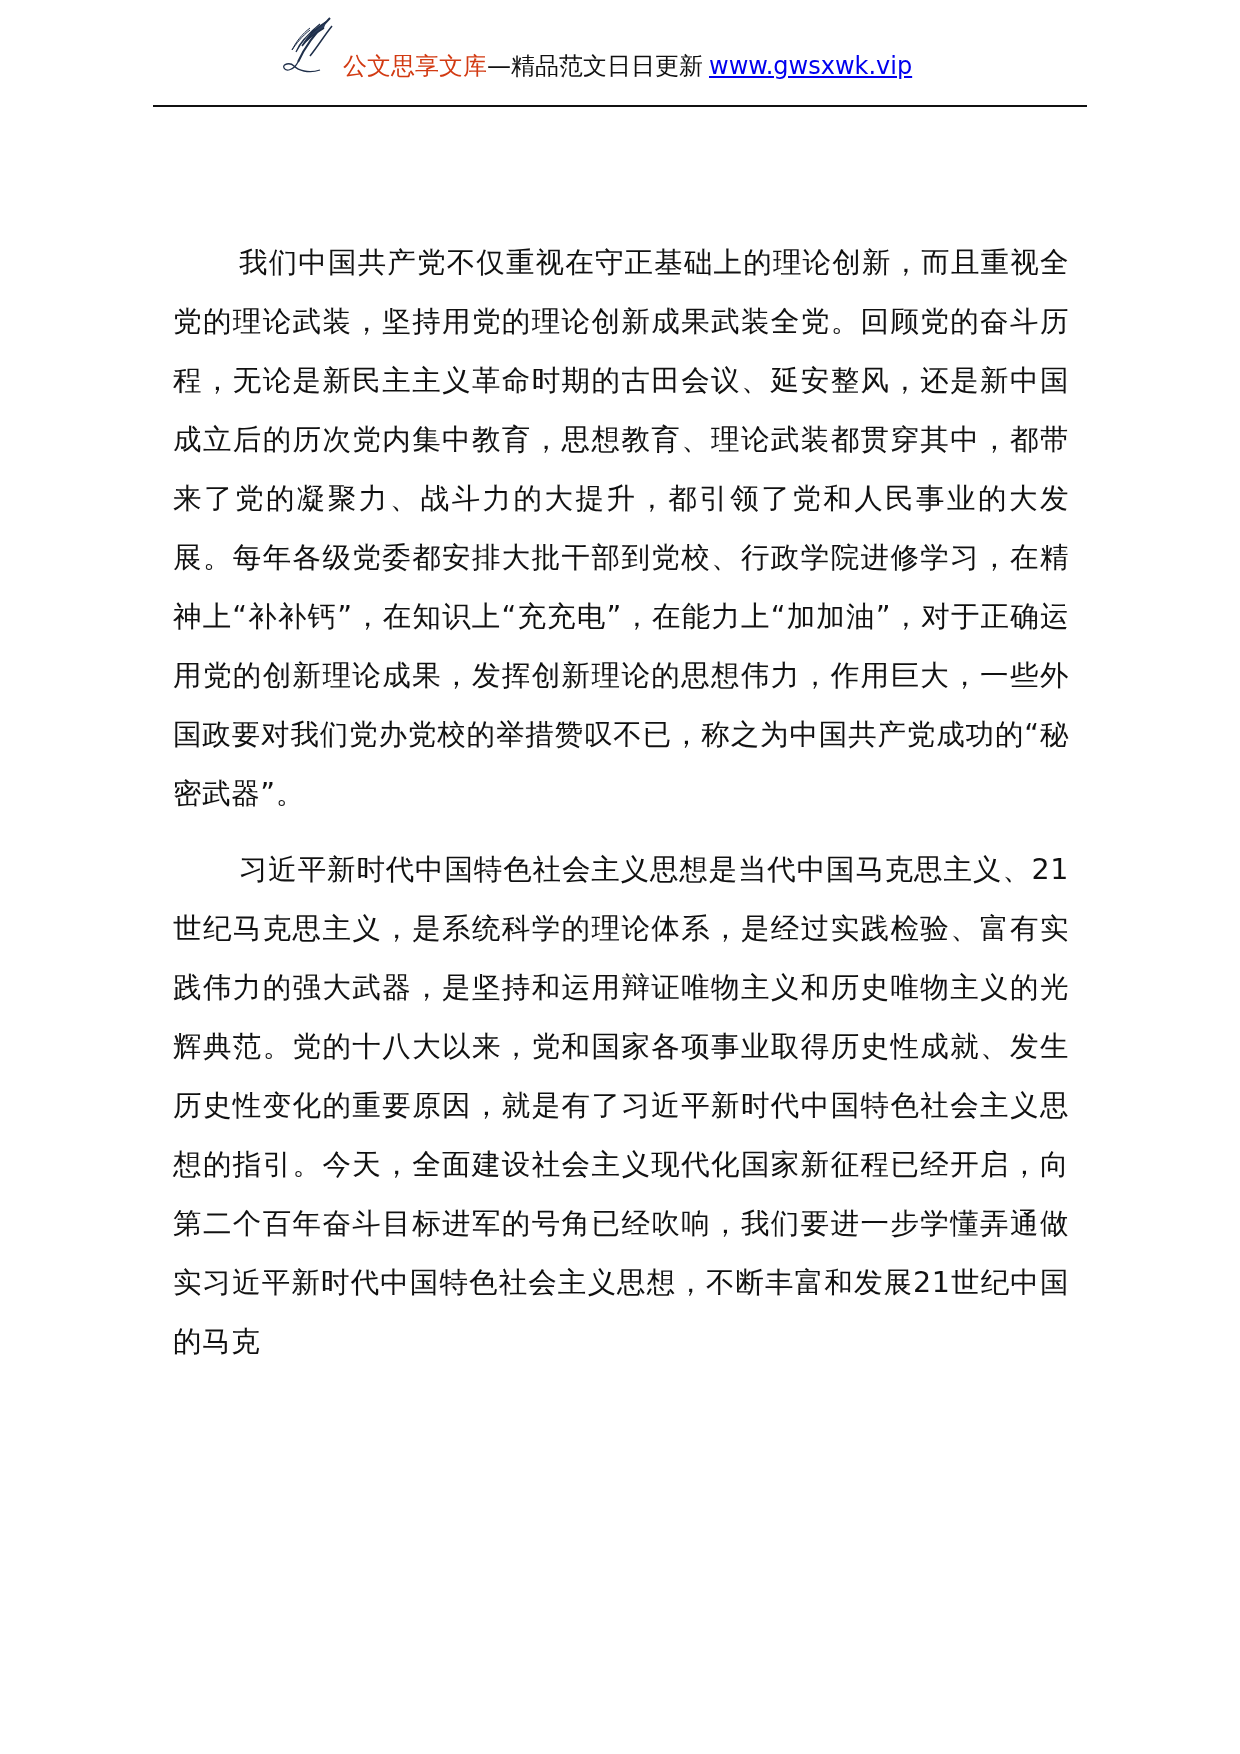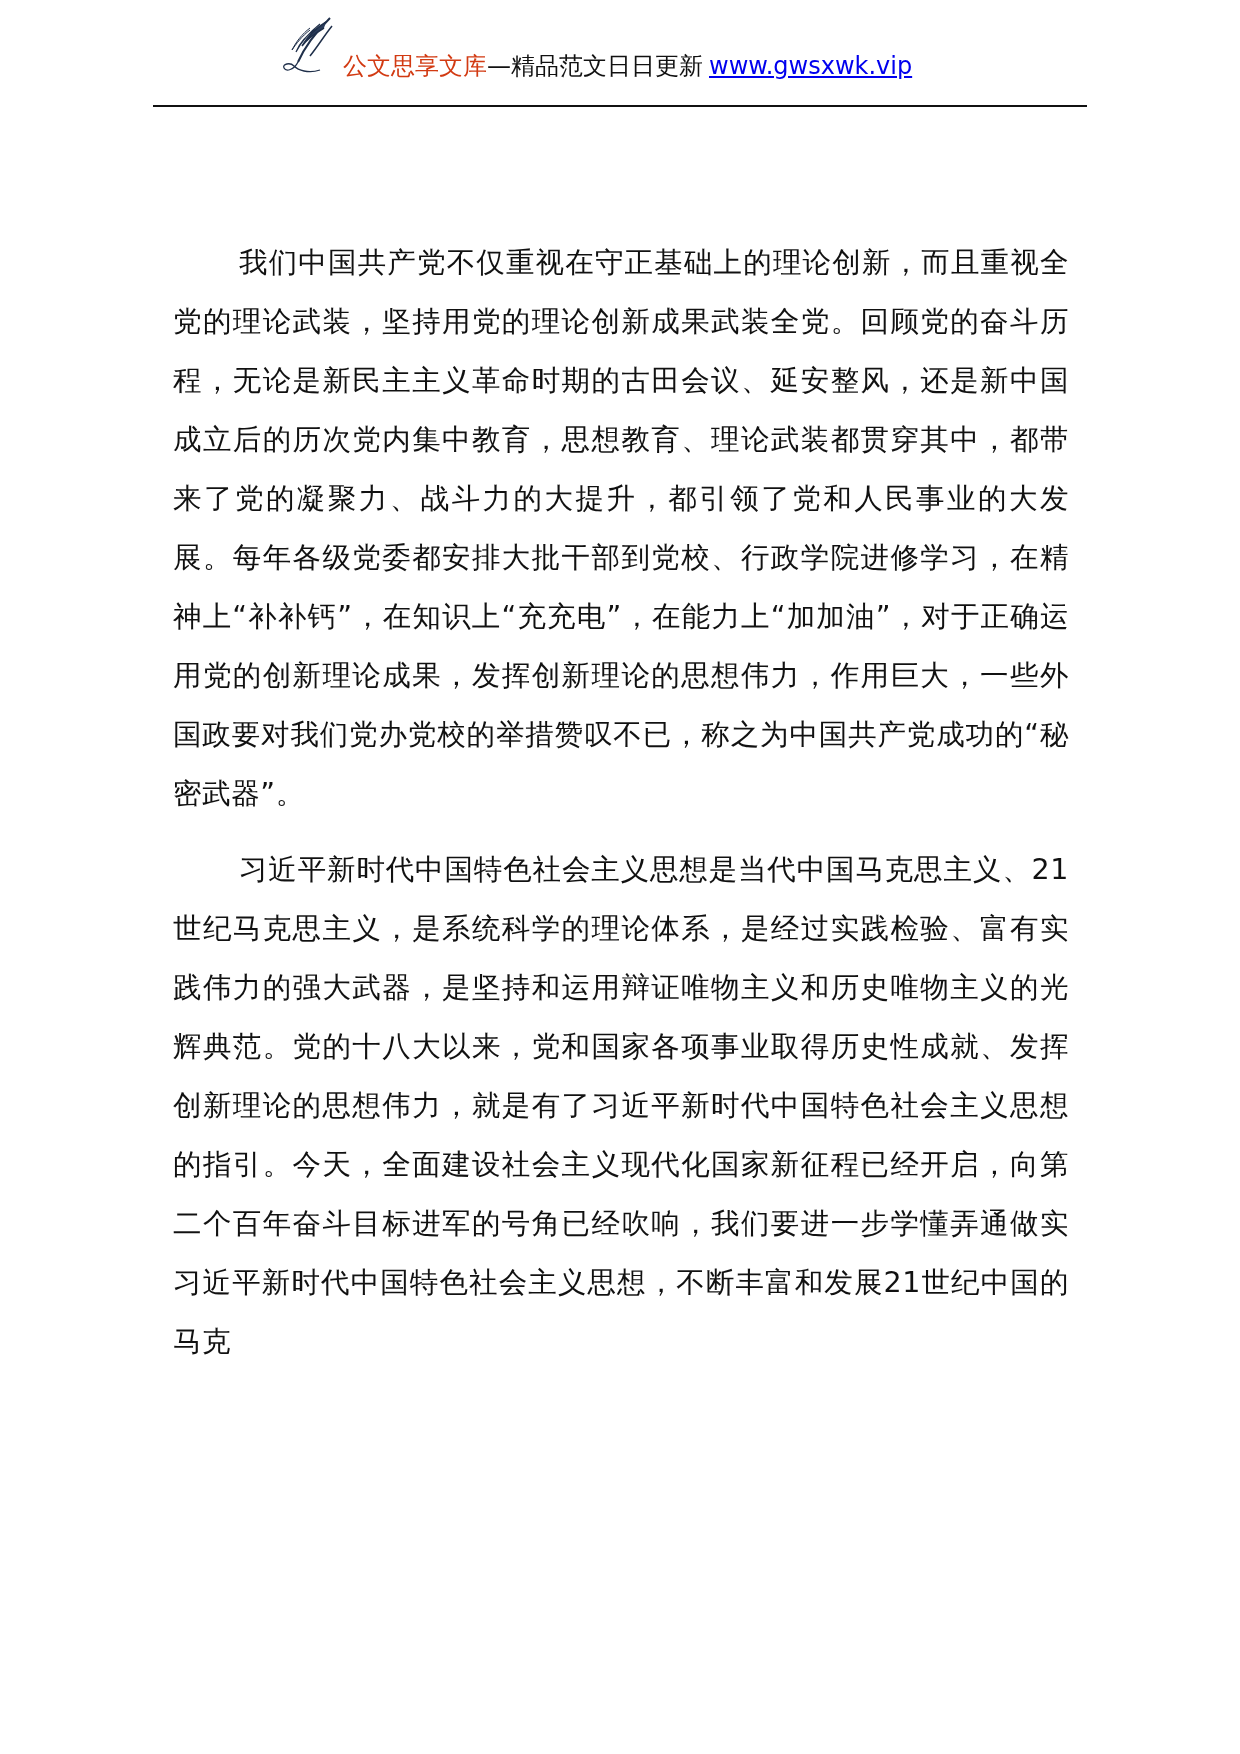--- a/index.html
+++ b/index.html
@@ -87,14 +87,14 @@
     </svg>
   </span>
   <div class="header-text">
     <span class="brand">公文思享文库</span><span class="slogan">—精品范文日日更新</span><a class="site-link">www.gwsxwk.vip</a>
   </div>
   <div class="header-rule"></div>
 </div>
 
 <div class="content">
   <p class="para">我们中国共产党不仅重视在守正基础上的理论创新，而且重视全党的理论武装，坚持用党的理论创新成果武装全党。回顾党的奋斗历程，无论是新民主主义革命时期的古田会议、延安整风，还是新中国成立后的历次党内集中教育，思想教育、理论武装都贯穿其中，都带来了党的凝聚力、战斗力的大提升，都引领了党和人民事业的大发展。每年各级党委都安排大批干部到党校、行政学院进修学习，在精神上“补补钙”，在知识上“充充电”，在能力上“加加油”，对于正确运用党的创新理论成果，发挥创新理论的思想伟力，作用巨大，一些外国政要对我们党办党校的举措赞叹不已，称之为中国共产党成功的“秘密武器”。</p>
-  <p class="para">习近平新时代中国特色社会主义思想是当代中国马克思主义、21世纪马克思主义，是系统科学的理论体系，是经过实践检验、富有实践伟力的强大武器，是坚持和运用辩证唯物主义和历史唯物主义的光辉典范。党的十八大以来，党和国家各项事业取得历史性成就、发挥创新理论的思想伟力，就是有了习近平新时代中国特色社会主义思想的指引。今天，全面建设社会主义现代化国家新征程已经开启，向第二个百年奋斗目标进军的号角已经吹响，我们要进一步学懂弄通做实习近平新时代中国特色社会主义思想，不断丰富和发展21世纪中国的马克</p>
+  <p class="para">习近平新时代中国特色社会主义思想是当代中国马克思主义、21世纪马克思主义，是系统科学的理论体系，是经过实践检验、富有实践伟力的强大武器，是坚持和运用辩证唯物主义和历史唯物主义的光辉典范。党的十八大以来，党和国家各项事业取得历史性成就、发生历史性变化的重要原因，就是有了习近平新时代中国特色社会主义思想的指引。今天，全面建设社会主义现代化国家新征程已经开启，向第二个百年奋斗目标进军的号角已经吹响，我们要进一步学懂弄通做实习近平新时代中国特色社会主义思想，不断丰富和发展21世纪中国的马克</p>
 </div>
 
 </body></html>

